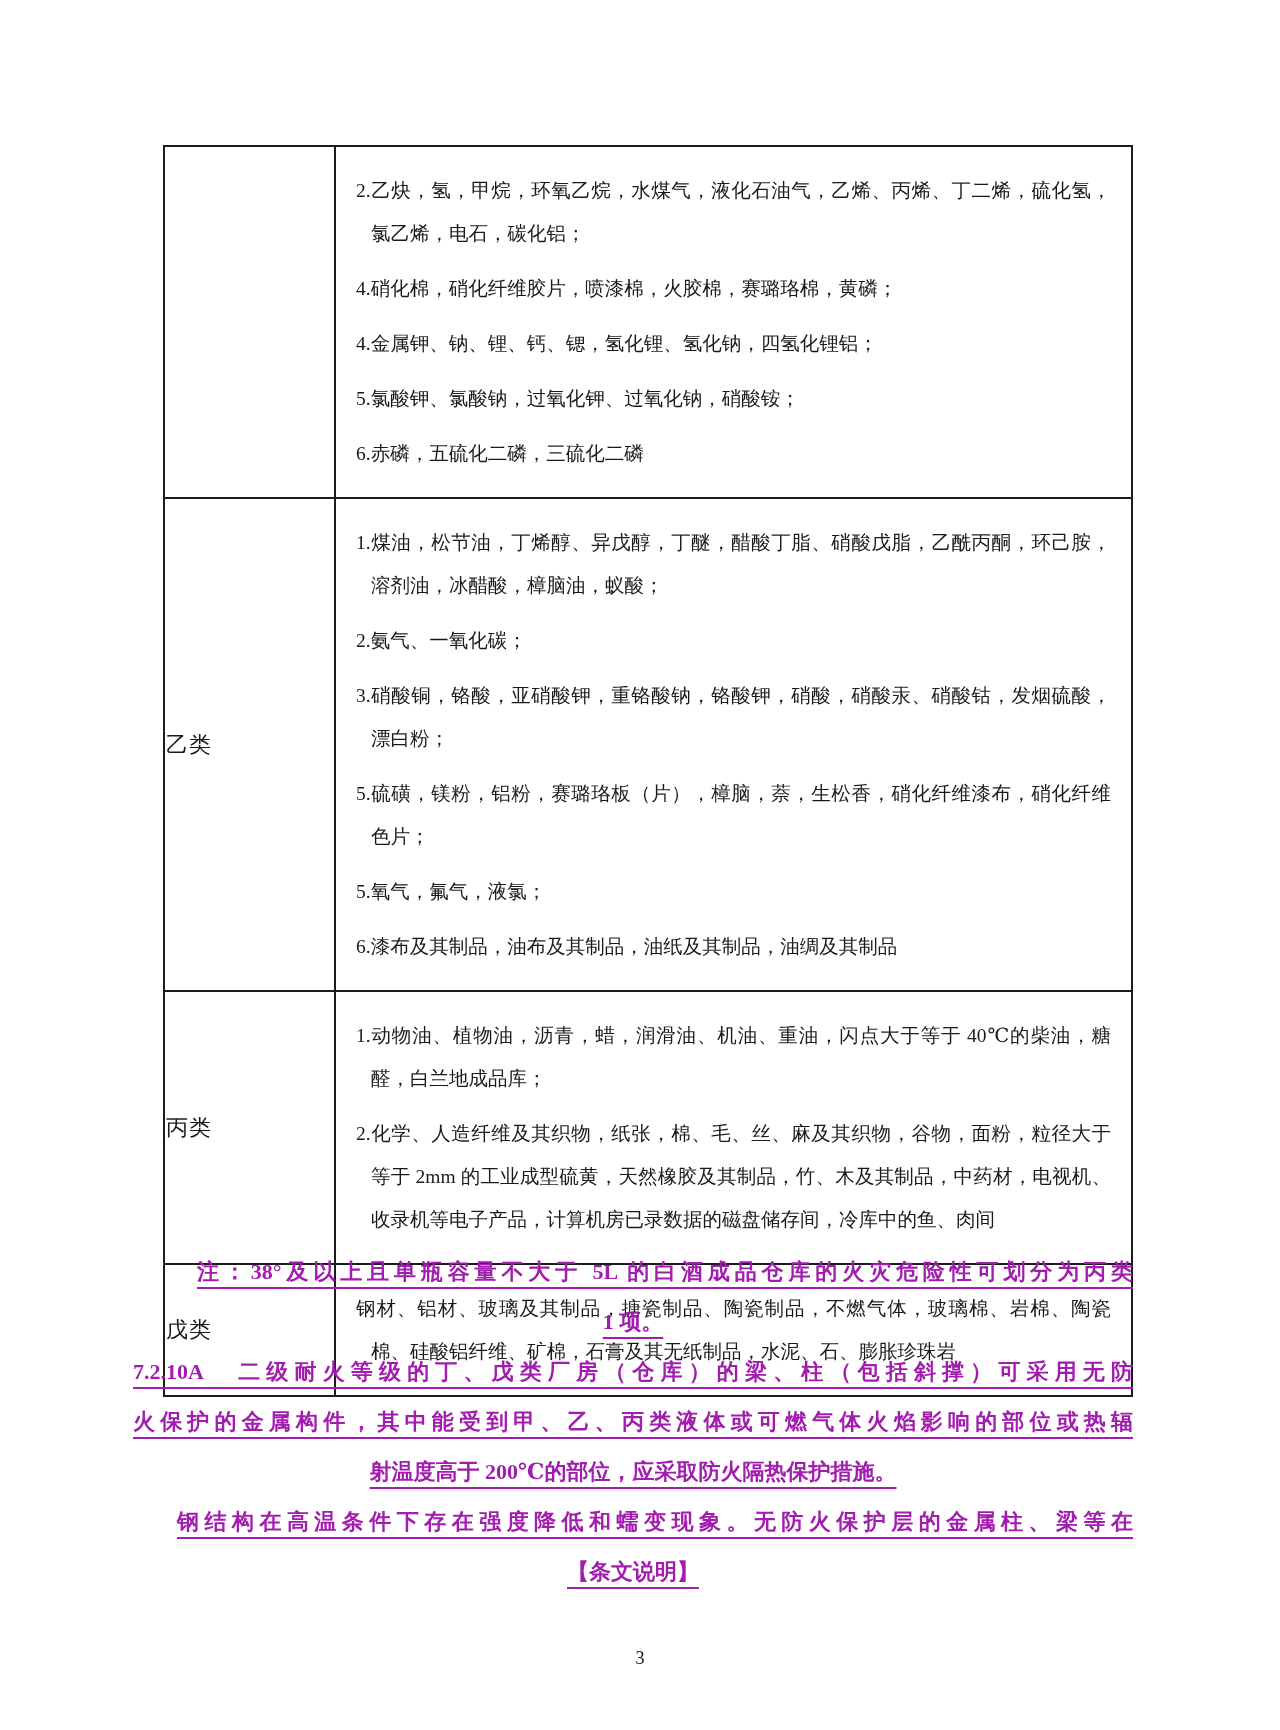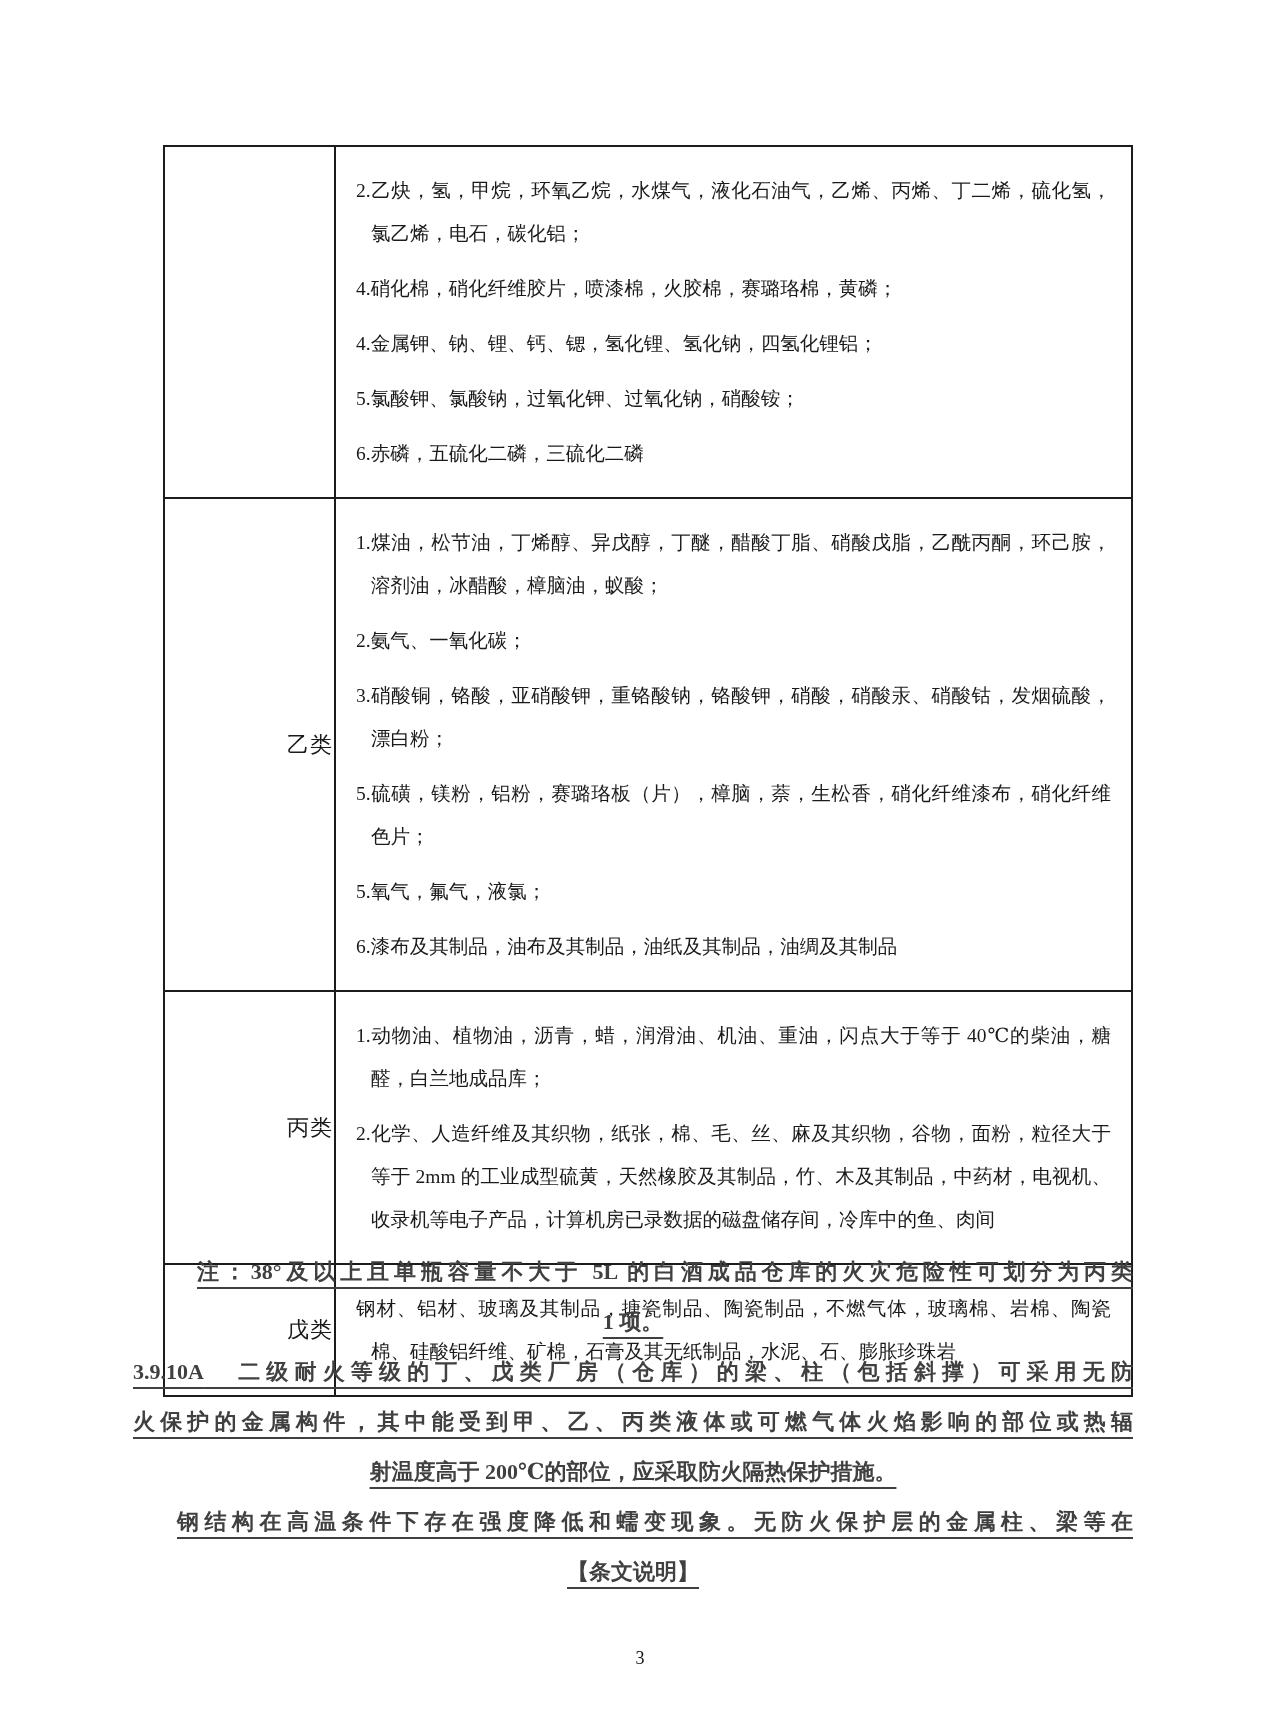--- a/index.html
+++ b/index.html
@@ -16,21 +16,21 @@
     width:970px;
     border-collapse:collapse;
     table-layout:fixed;
   }
   .doc-table td{
     border:2px solid #1c1c1c;
     vertical-align:middle;
   }
   .label-cell{
     width:167px;
-    text-align:right;
+    text-align:left;
     font-size:22px;
     letter-spacing:1px;
   }
   .content-cell{
     padding:10px 8px;
     font-size:19.5px;
   }
   .item{
     margin:12px;
     line-height:43px;
@@ -102,23 +102,23 @@
       </tr>
       <tr>
         <td class="label-cell">戊类</td>
         <td class="content-cell">
           <p class="item">钢材、铝材、玻璃及其制品，搪瓷制品、陶瓷制品，不燃气体，玻璃棉、岩棉、陶瓷棉、硅酸铝纤维、矿棉，石膏及其无纸制品，水泥、石、膨胀珍珠岩</p>
         </td>
       </tr>
     </tbody>
 </table>
 
-<div class="notes" style="color: #404040;">
+<div class="notes" style="color: #a21caf;">
     <div class="note-line just" style="text-indent: 64px;">注：38°及以上且单瓶容量不大于 5L 的白酒成品仓库的火灾危险性可划分为丙类</div>
     <div class="note-line">1 项。</div>
-    <div class="note-line just"><b>3.9.10A</b>　二级耐火等级的丁、戊类厂房（仓库）的梁、柱（包括斜撑）可采用无防</div>
+    <div class="note-line just"><b>7.2.10A</b>　二级耐火等级的丁、戊类厂房（仓库）的梁、柱（包括斜撑）可采用无防</div>
     <div class="note-line just">火保护的金属构件，其中能受到甲、乙、丙类液体或可燃气体火焰影响的部位或热辐</div>
     <div class="note-line">射温度高于 200℃的部位，应采取防火隔热保护措施。</div>
     <div class="note-line just" style="text-indent: 44px;">钢结构在高温条件下存在强度降低和蠕变现象。无防火保护层的金属柱、梁等在</div>
     <div class="note-line"><b>【条文说明】</b></div>
   </div>
 
 <div class="page-footer">3</div>
 
 </body></html>

